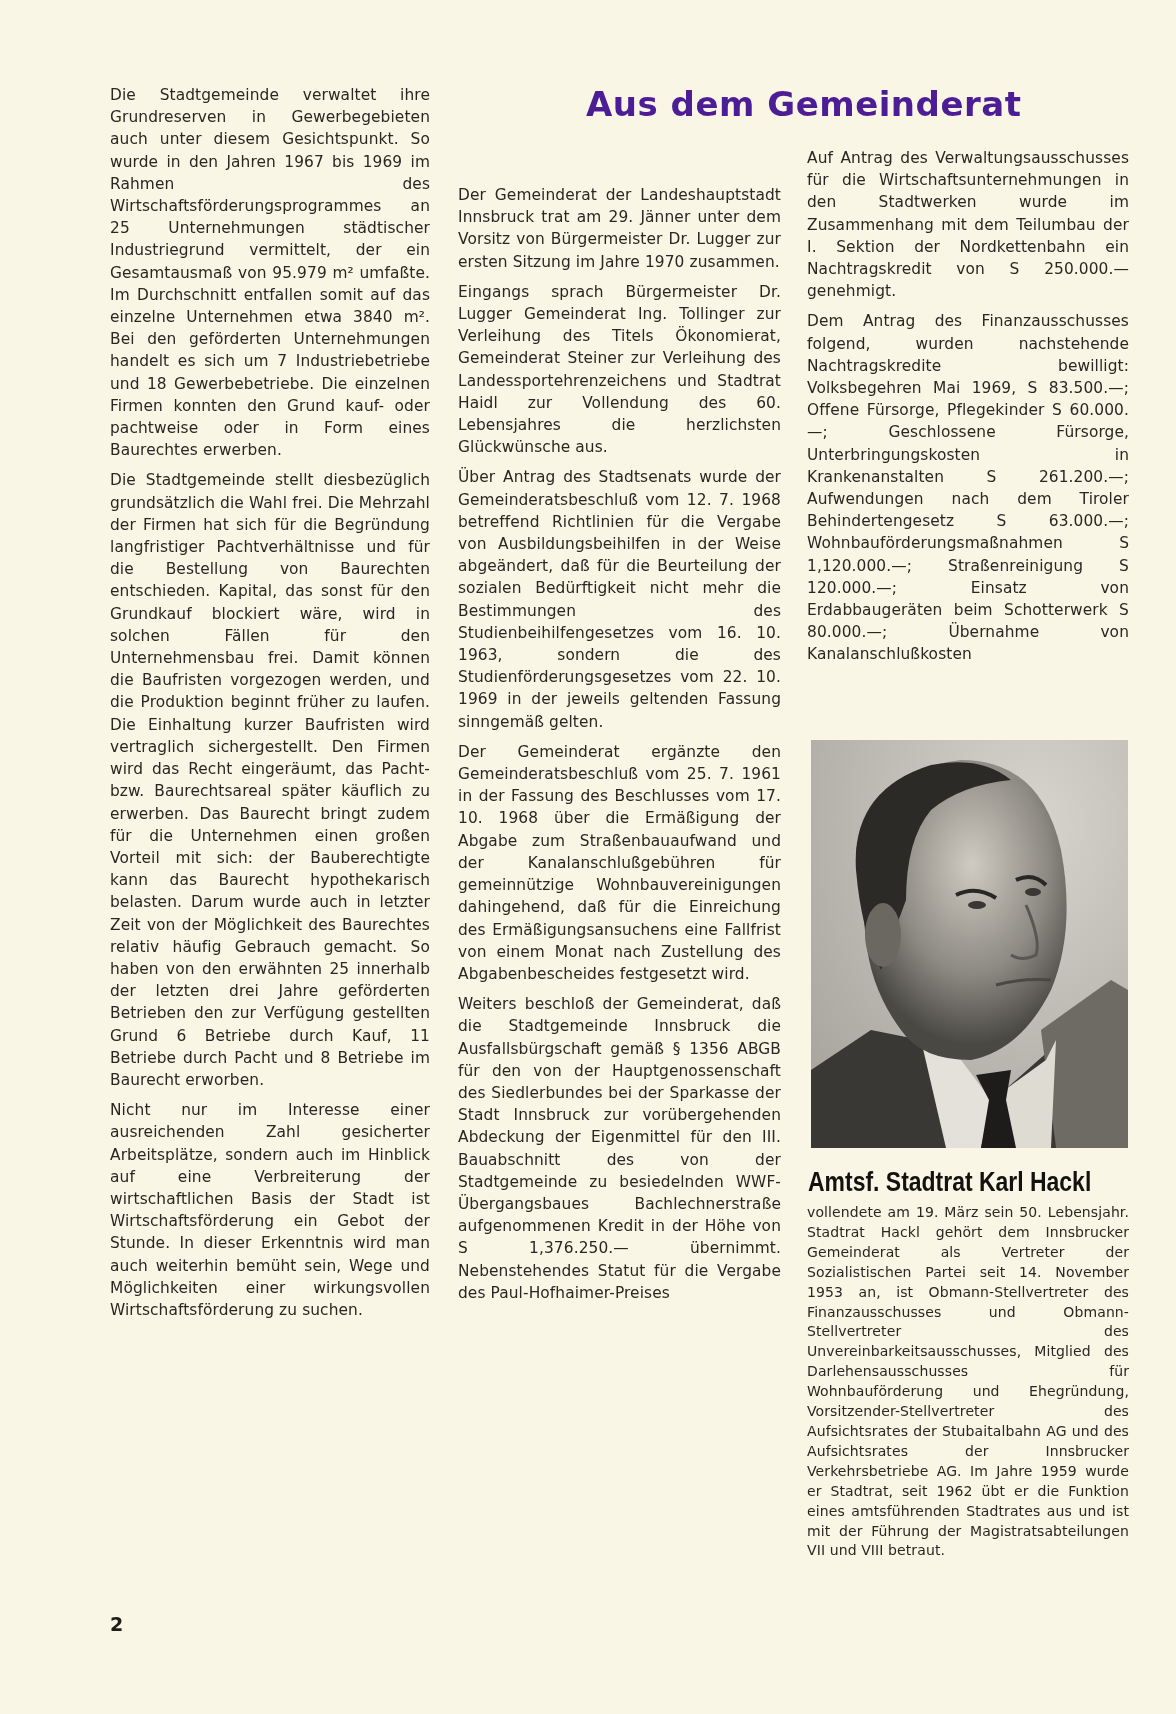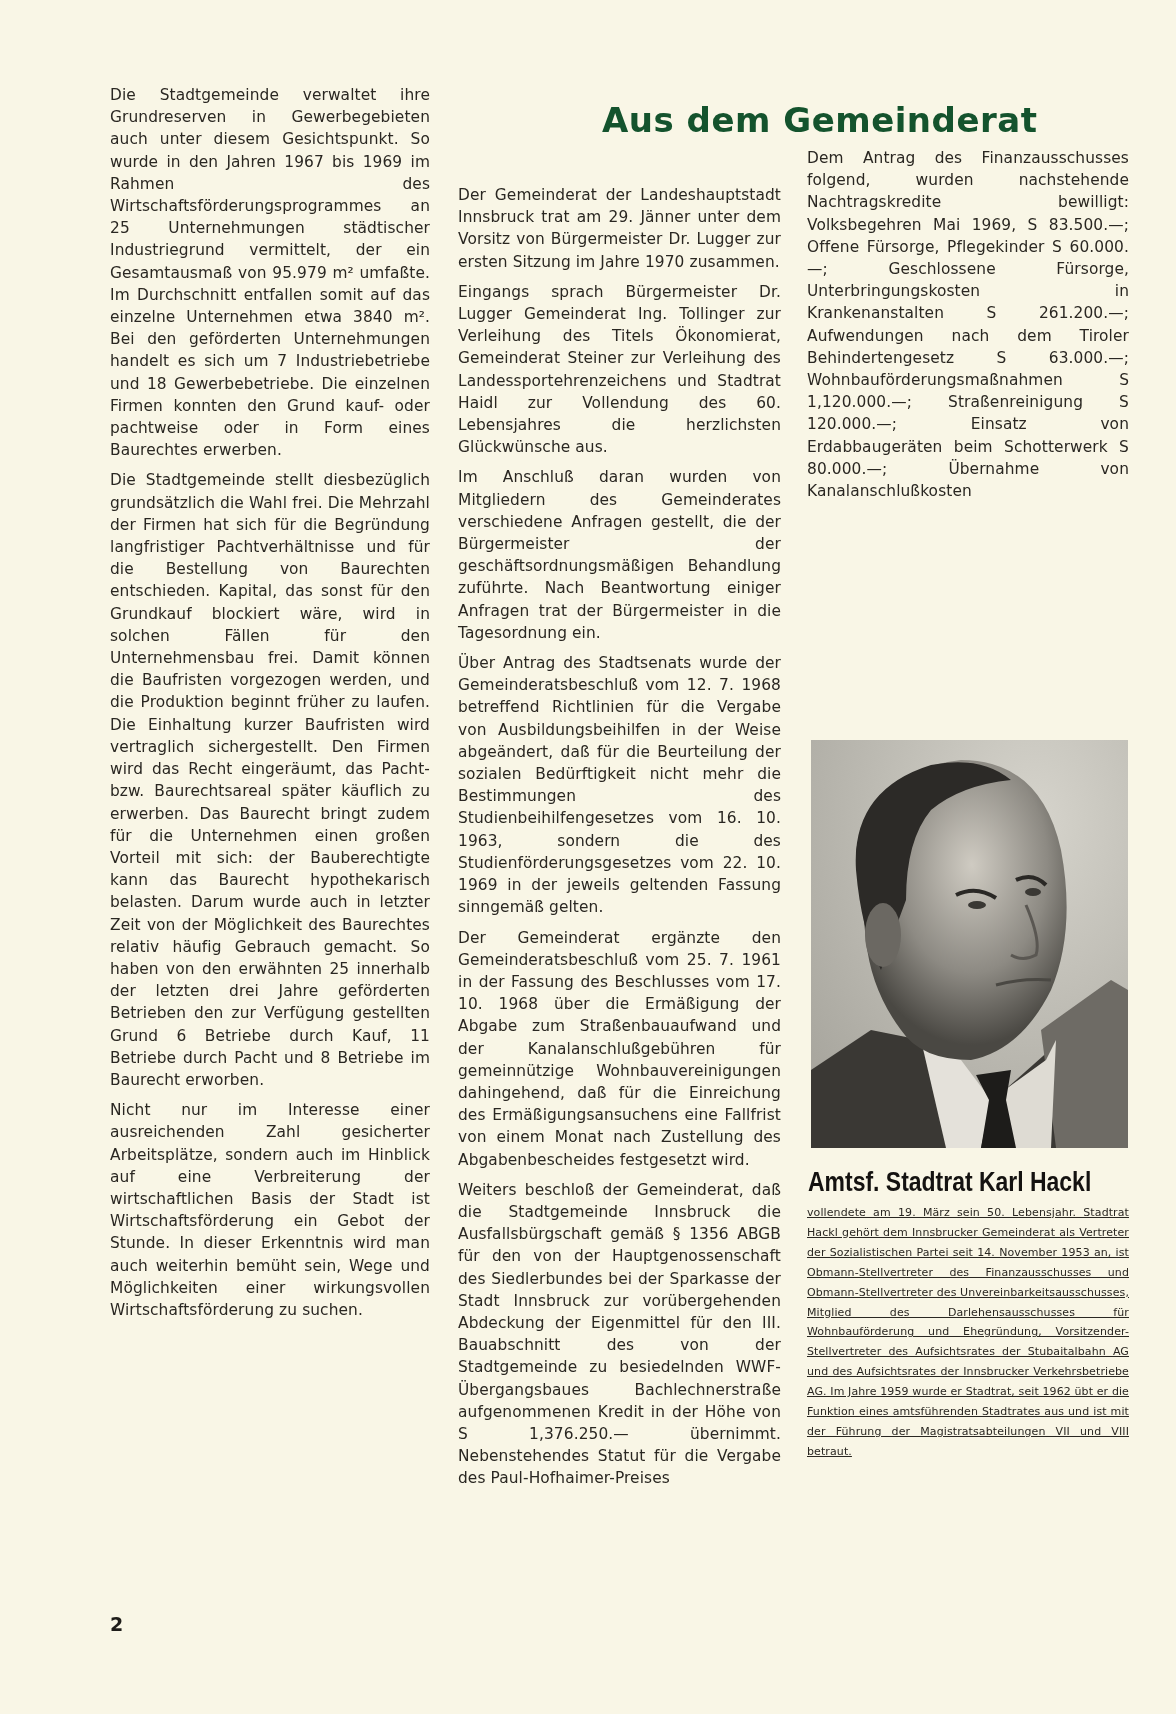--- a/index.html
+++ b/index.html
@@ -18,30 +18,30 @@
     letter-spacing: 0.1px;
   }
   .col p {
     margin: 0 0 8px 0;
     text-align: justify;
     hyphens: manual;
   }
   #col-left { left: 110px; top: 84px; width: 320px; }
   #col-mid  { left: 458px; top: 147px; width: 323px; margin-top: 37px; }
   #col-right-top { left: 807px; top: 147px; width: 322px; }
-  #col-right-bottom { left: 807px; top: 1203px; width: 322px; font-size: 11px; line-height: 19.9px; text-decoration: underline; }
+  #col-right-bottom { left: 807px; top: 1203px; width: 322px; font-size: 14px; line-height: 19.9px; }
   .heading {
     position: absolute;
     left: 586px; top: 84px;
     font-family: "DejaVu Sans", sans-serif;
     font-weight: bold;
     font-size: 34px;
     letter-spacing: 0.5px;
-    color: #14532d;
-    margin: 16px;
+    color: #4c1d95;
+    margin: 0;
   }
   .caption-title {
     position: absolute;
     left: 808px; top: 1166px;
     font-family: "Liberation Sans", sans-serif;
     font-weight: bold;
     font-size: 28px;
     transform: scaleX(0.82);
     transform-origin: left top;
     color: #141210;
@@ -72,27 +72,27 @@
   <p>Die Stadtgemeinde verwaltet ihre Grundreserven in Gewerbegebieten auch unter diesem Gesichtspunkt. So wurde in den Jahren 1967 bis 1969 im Rahmen des Wirtschaftsförderungsprogrammes an 25 Unternehmungen städtischer Industriegrund vermittelt, der ein Gesamtausmaß von 95.979 m² umfaßte. Im Durchschnitt entfallen somit auf das einzelne Unternehmen etwa 3840 m². Bei den geförderten Unternehmungen handelt es sich um 7 Industriebetriebe und 18 Gewerbebetriebe. Die einzelnen Firmen konnten den Grund kauf- oder pachtweise oder in Form eines Baurechtes erwerben.</p>
   <p>Die Stadtgemeinde stellt diesbezüglich grundsätzlich die Wahl frei. Die Mehrzahl der Firmen hat sich für die Begründung langfristiger Pachtverhältnisse und für die Bestellung von Baurechten entschieden. Kapital, das sonst für den Grundkauf blockiert wäre, wird in solchen Fällen für den Unternehmensbau frei. Damit können die Baufristen vorgezogen werden, und die Produktion beginnt früher zu laufen. Die Einhaltung kurzer Baufristen wird vertraglich sichergestellt. Den Firmen wird das Recht eingeräumt, das Pacht- bzw. Baurechtsareal später käuflich zu erwerben. Das Baurecht bringt zudem für die Unternehmen einen großen Vorteil mit sich: der Bauberechtigte kann das Baurecht hypothekarisch belasten. Darum wurde auch in letzter Zeit von der Möglichkeit des Baurechtes relativ häufig Gebrauch gemacht. So haben von den erwähnten 25 innerhalb der letzten drei Jahre geförderten Betrieben den zur Verfügung gestellten Grund 6 Betriebe durch Kauf, 11 Betriebe durch Pacht und 8 Betriebe im Baurecht erworben.</p>
   <p>Nicht nur im Interesse einer ausreichenden Zahl gesicherter Arbeitsplätze, sondern auch im Hinblick auf eine Verbreiterung der wirtschaftlichen Basis der Stadt ist Wirtschaftsförderung ein Gebot der Stunde. In dieser Erkenntnis wird man auch weiterhin bemüht sein, Wege und Möglichkeiten einer wirkungsvollen Wirtschaftsförderung zu suchen.</p>
 </div>
 
 <h1 class="heading">Aus dem Gemeinderat</h1>
 
 <div id="col-mid" class="col">
   <p>Der Gemeinderat der Landeshauptstadt Innsbruck trat am 29. Jänner unter dem Vorsitz von Bürgermeister Dr. Lugger zur ersten Sitzung im Jahre 1970 zusammen.</p>
   <p>Eingangs sprach Bürgermeister Dr. Lugger Gemeinderat Ing. Tollinger zur Verleihung des Titels Ökonomierat, Gemeinderat Steiner zur Verleihung des Landessportehrenzeichens und Stadtrat Haidl zur Vollendung des 60. Lebensjahres die herzlichsten Glückwünsche aus.</p>
-  <p>Im Anschluß daran wurden von Mitgliedern des Gemeinderates verschiedene Anfragen gestellt, die der Bürgermeister der geschäftsordnungsmäßigen Behandlung zuführte. Nach Beantwortung einiger Anfragen trat der Bürgermeister in die Tagesordnung ein.</p>
   <p>Über Antrag des Stadtsenats wurde der Gemeinderatsbeschluß vom 12. 7. 1968 betreffend Richtlinien für die Vergabe von Ausbildungsbeihilfen in der Weise abgeändert, daß für die Beurteilung der sozialen Bedürftigkeit nicht mehr die Bestimmungen des Studienbeihilfengesetzes vom 16. 10. 1963, sondern die des Studienförderungsgesetzes vom 22. 10. 1969 in der jeweils geltenden Fassung sinngemäß gelten.</p>
   <p>Der Gemeinderat ergänzte den Gemeinderatsbeschluß vom 25. 7. 1961 in der Fassung des Beschlusses vom 17. 10. 1968 über die Ermäßigung der Abgabe zum Straßenbauaufwand und der Kanalanschlußgebühren für gemeinnützige Wohnbauvereinigungen dahingehend, daß für die Einreichung des Ermäßigungsansuchens eine Fallfrist von einem Monat nach Zustellung des Abgabenbescheides festgesetzt wird.</p>
   <p>Weiters beschloß der Gemeinderat, daß die Stadtgemeinde Innsbruck die Ausfallsbürgschaft gemäß § 1356 ABGB für den von der Hauptgenossenschaft des Siedlerbundes bei der Sparkasse der Stadt Innsbruck zur vorübergehenden Abdeckung der Eigenmittel für den III. Bauabschnitt des von der Stadtgemeinde zu besiedelnden WWF-Übergangsbaues Bachlechnerstraße aufgenommenen Kredit in der Höhe von S 1,376.250.— übernimmt. Nebenstehendes Statut für die Vergabe des Paul-Hofhaimer-Preises</p>
 </div>
 
 <div id="col-right-top" class="col">
+  <p>Auf Antrag des Verwaltungsausschusses für die Wirtschaftsunternehmungen in den Stadtwerken wurde im Zusammenhang mit dem Teilumbau der I. Sektion der Nordkettenbahn ein Nachtragskredit von S 250.000.— genehmigt.</p>
   <p>Dem Antrag des Finanzausschusses folgend, wurden nachstehende Nachtragskredite bewilligt: Volksbegehren Mai 1969, S 83.500.—; Offene Fürsorge, Pflegekinder S 60.000.—; Geschlossene Fürsorge, Unterbringungskosten in Krankenanstalten S 261.200.—; Aufwendungen nach dem Tiroler Behindertengesetz S 63.000.—; Wohnbauförderungsmaßnahmen S 1,120.000.—; Straßenreinigung S 120.000.—; Einsatz von Erdabbaugeräten beim Schotterwerk S 80.000.—; Übernahme von Kanalanschlußkosten</p>
 </div>
 
 <div class="photo" title="Karl Hackl portrait photograph (black and white)">
   <svg viewBox="0 0 317 408" preserveAspectRatio="none">
     <defs>
       <radialGradient id="bg" cx="0.7" cy="0.2" r="0.9">
         <stop offset="0" stop-color="#d6d4cc"></stop>
         <stop offset="1" stop-color="#a9a79f"></stop>
       </radialGradient>

